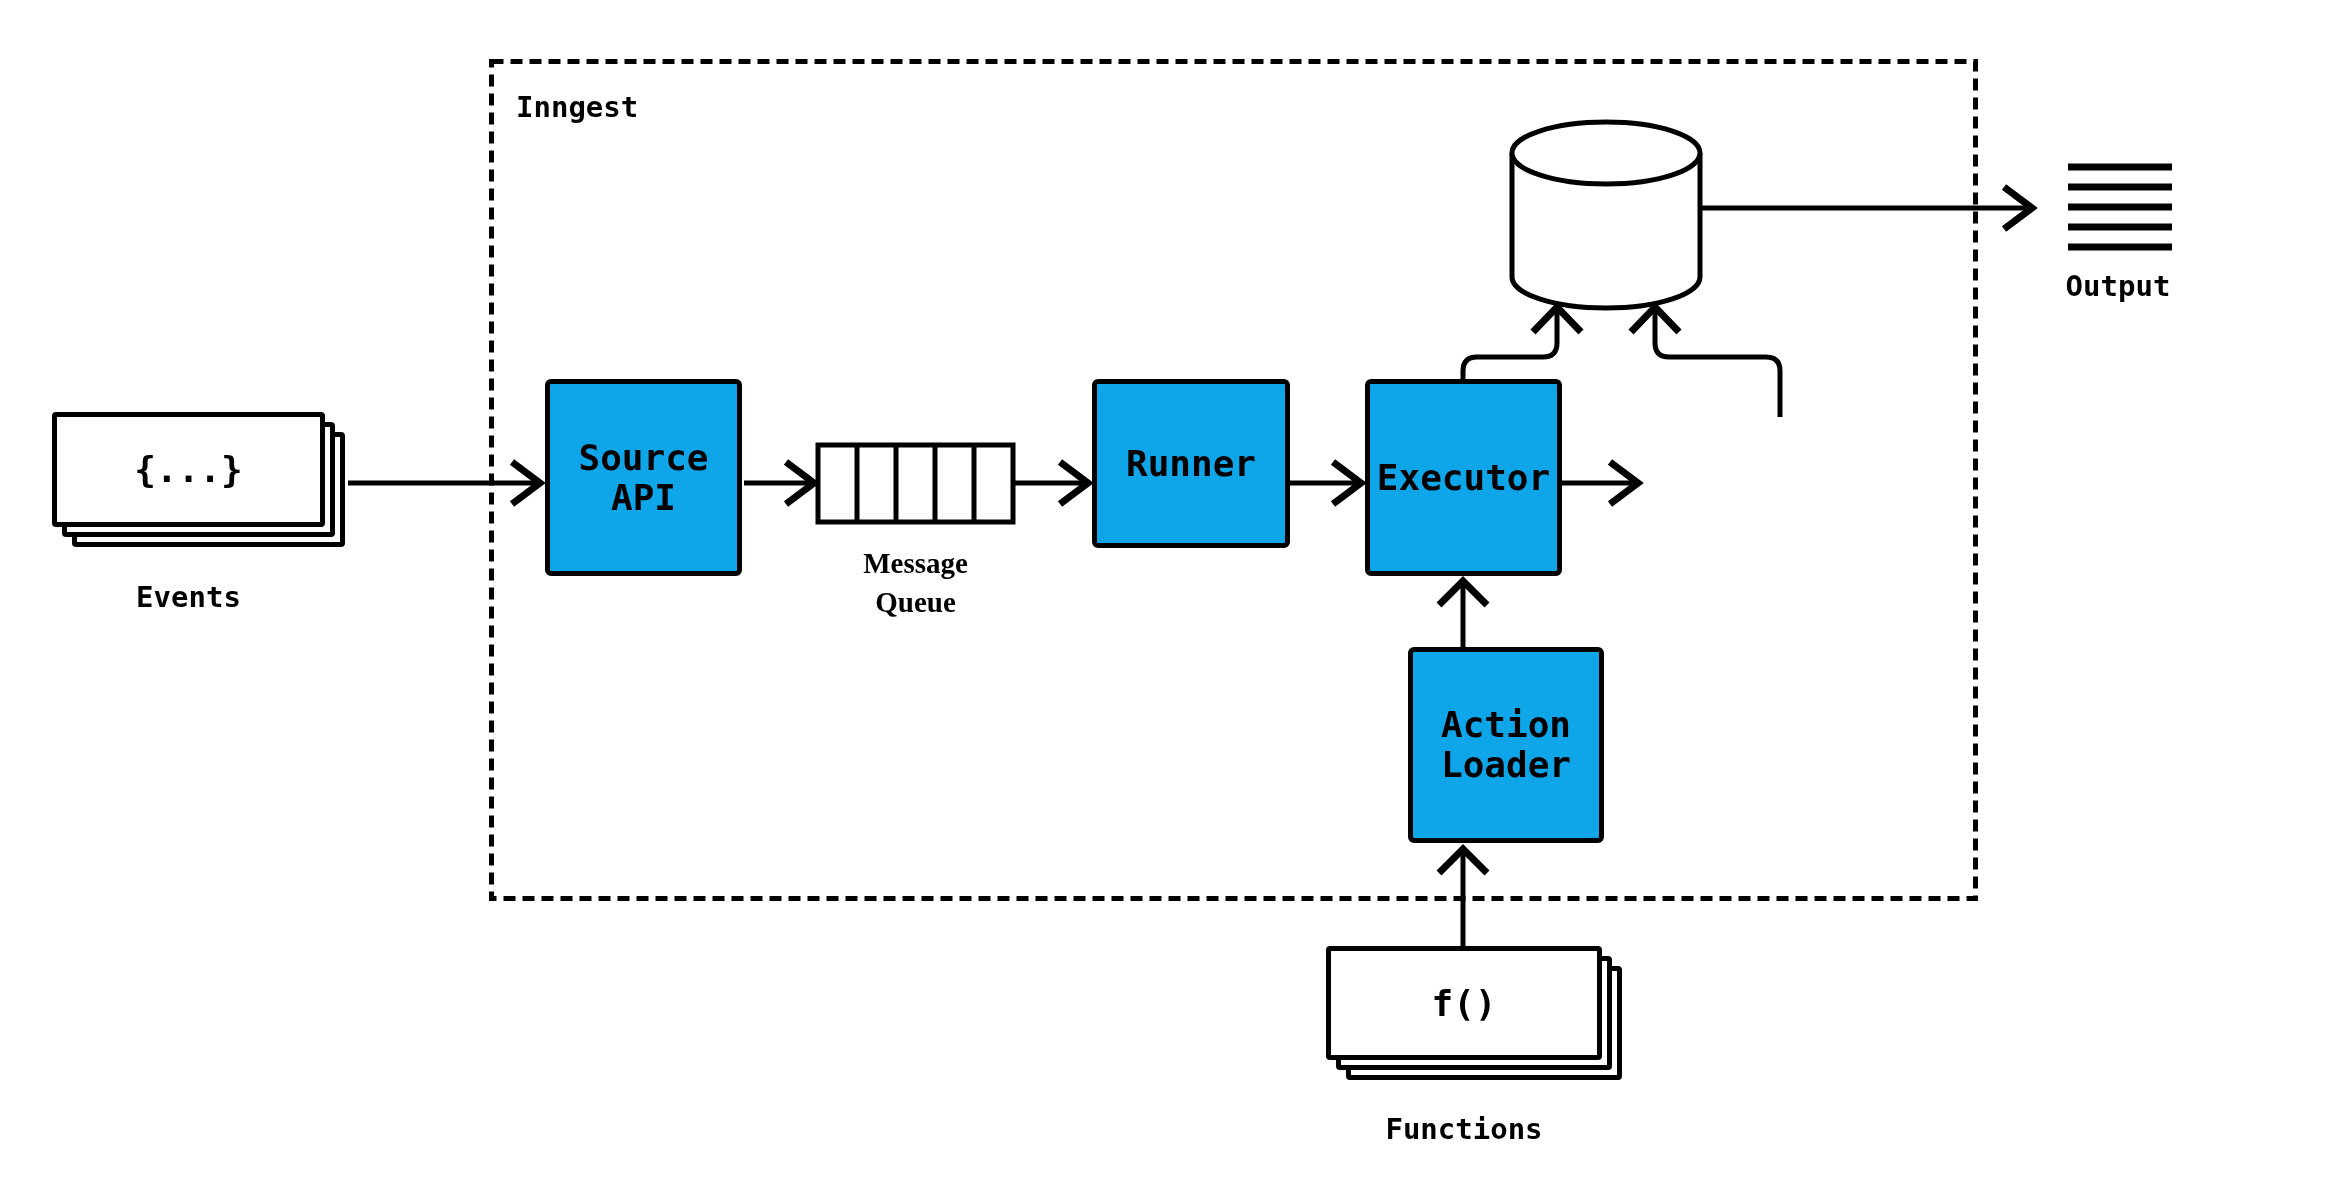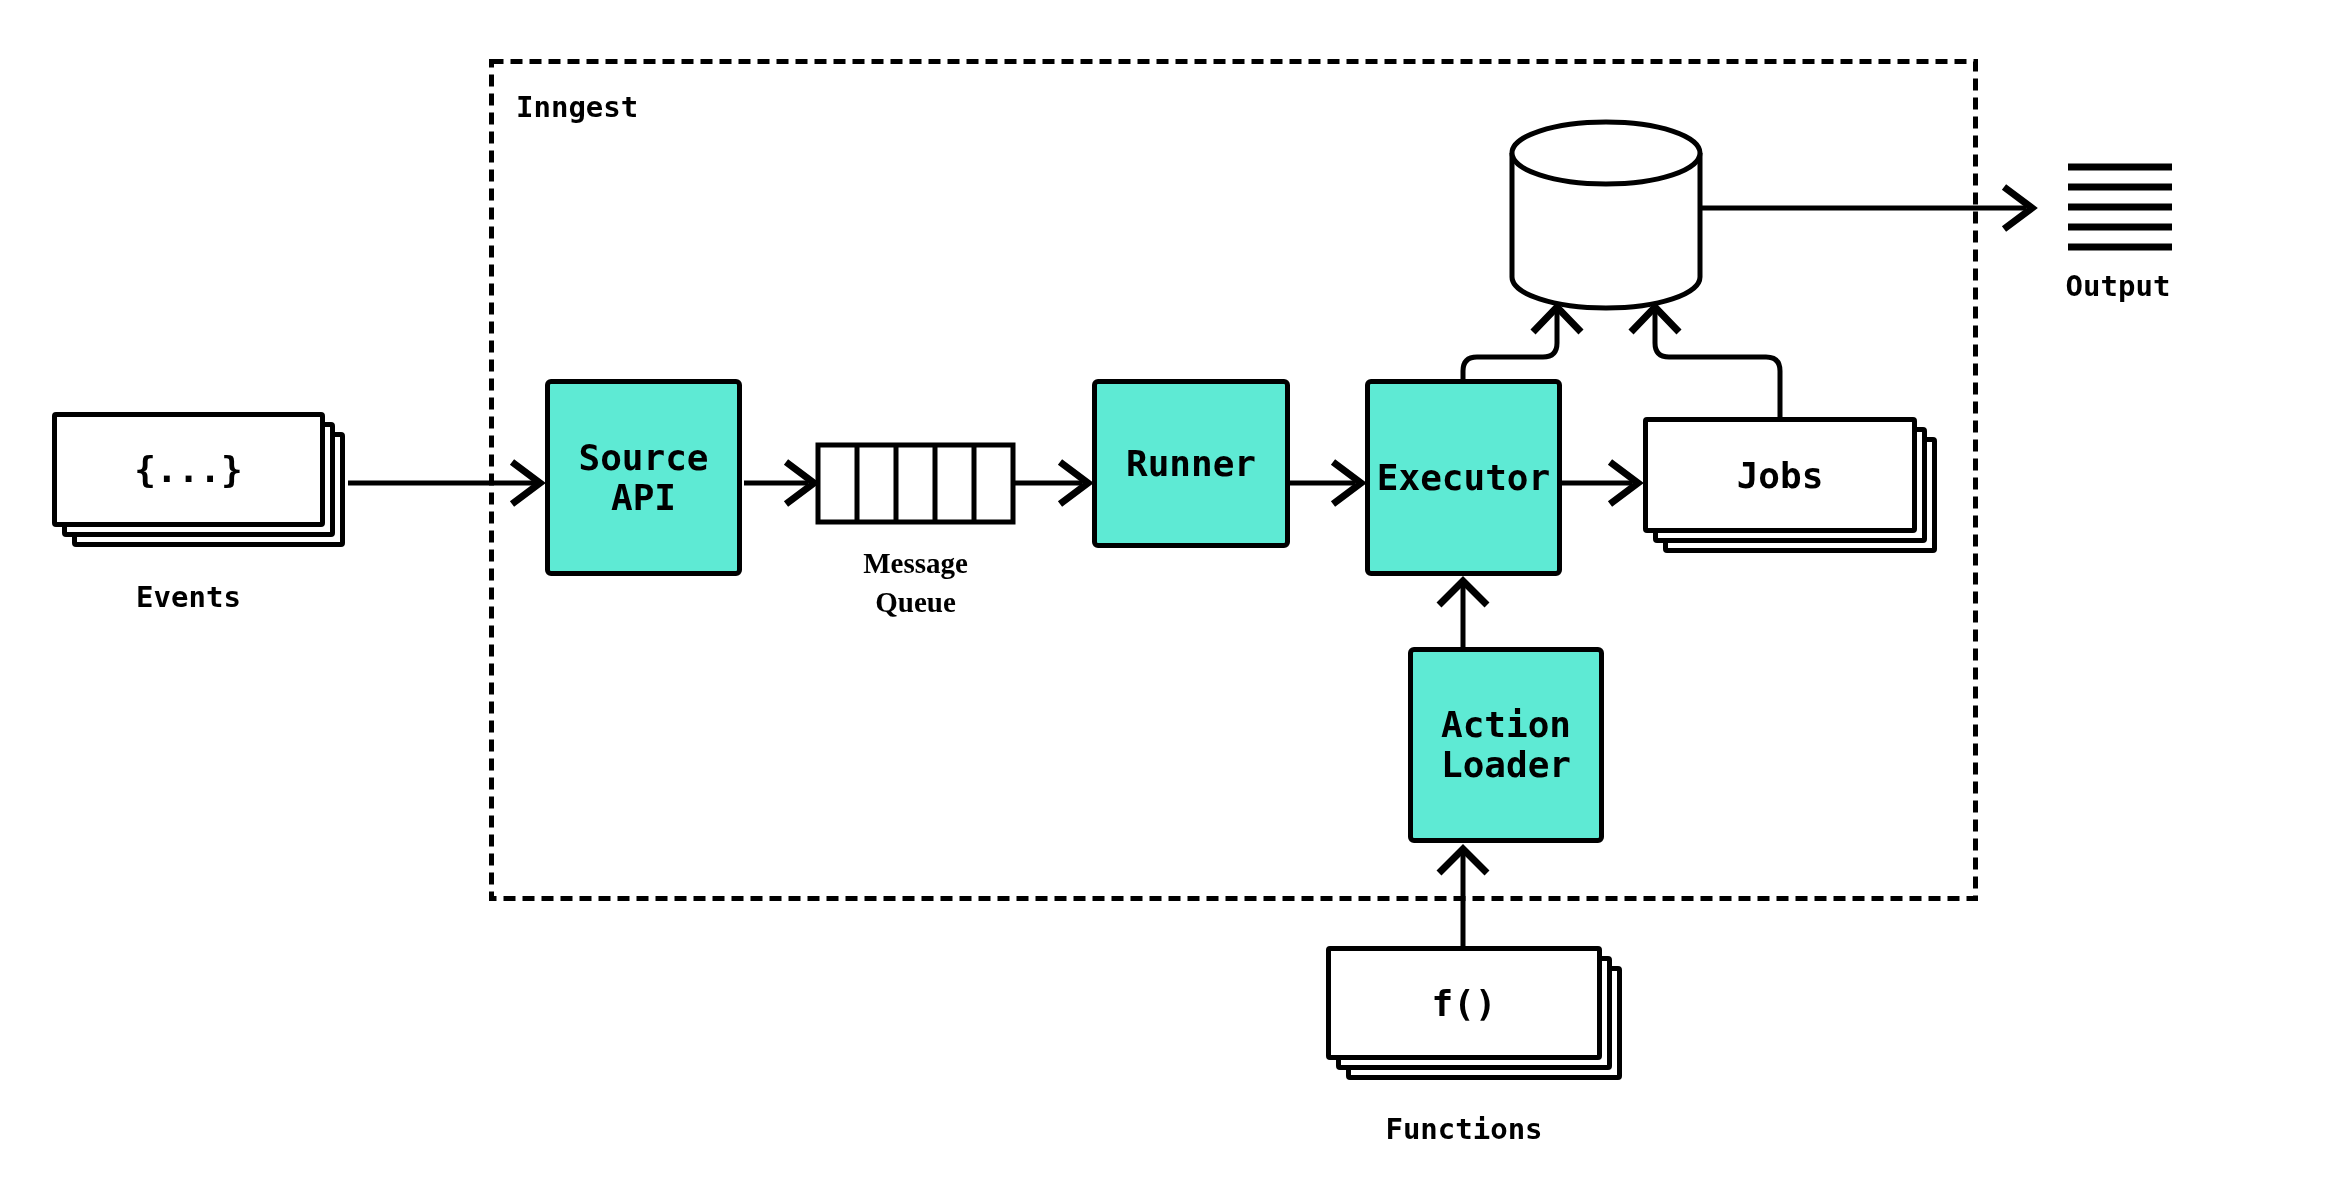--- a/index.html
+++ b/index.html
@@ -21,21 +21,21 @@
   svg.wires {
     position: absolute;
     left: 0; top: 0;
     width: 2350px;
     height: 1200px;
     z-index: 1;
   }
   .node-box {
     position: absolute;
     box-sizing: border-box;
-    background: #5eead4;
+    background: #0ea5e9;
     border: 5px solid #000000;
     border-radius: 6px;
     display: flex;
     flex-direction: column;
     align-items: center;
     justify-content: center;
     font-weight: bold;
     font-size: 36px;
     line-height: 40px;
     z-index: 3;
@@ -192,27 +192,20 @@
 
   <div class="node-box" style="left:1092px; top:379px; width:198px; height:169px;">
     <span>Runner</span>
   </div>
 
   <div class="node-box" style="left:1365px; top:379px; width:197px; height:197px;">
     <span>Executor</span>
   </div>
 
 
-  <div class="stack" style="left:1643px; top:417px; width:274px; height:116px;">
-    <div class="layer l2"></div>
-    <div class="layer l1"></div>
-    <div class="card">
-      <span>Jobs</span>
-    </div>
-  </div>
 
   <div class="caption" style="left:2018px; top:267px; width:200px;">Output</div>
 
   <div class="node-box" style="left:1408px; top:647px; width:196px; height:196px;">
     <span>Action</span>
     <span>Loader</span>
   </div>
 
   <div class="stack" style="left:1326px; top:946px; width:276px; height:114px;">
     <div class="layer l2"></div>

